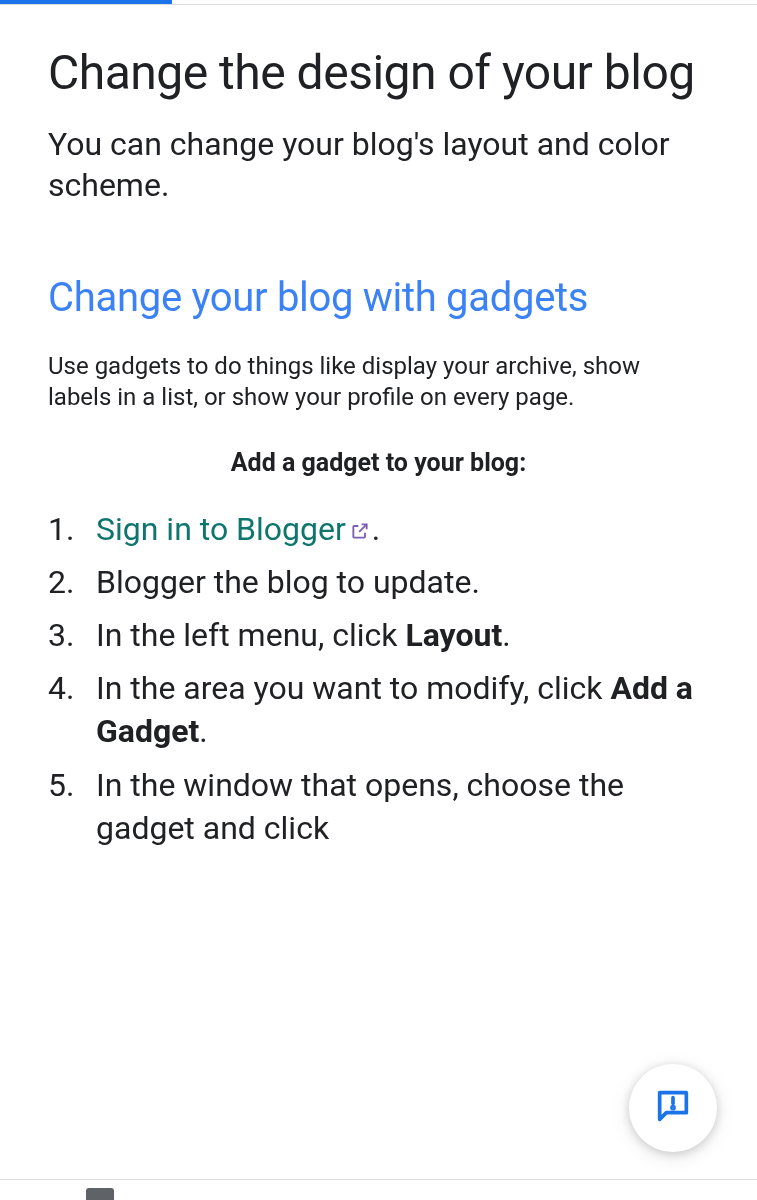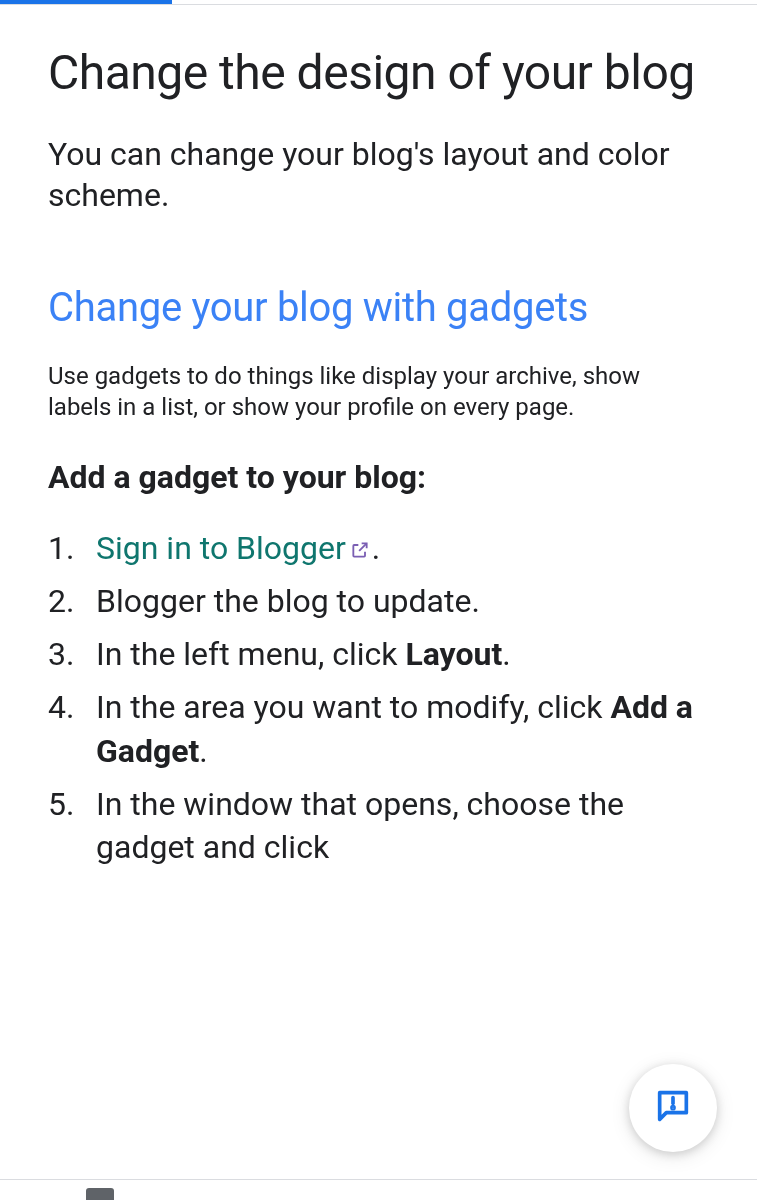--- a/index.html
+++ b/index.html
@@ -32,21 +32,21 @@
       background: #dadce0;
     }
     .content {
       padding: 44px 48px 0 48px;
     }
     h1 {
       font-size: 48px;
       font-weight: 400;
       line-height: 1.2;
       color: #202124;
-      margin-bottom: 32px;
+      margin-bottom: 22px;
       letter-spacing: -0.5px;
     }
     .intro {
       font-size: 32px;
       font-weight: 400;
       line-height: 1.3;
       color: #202124;
       margin-bottom: 66px;
     }
     h2 {
@@ -58,25 +58,26 @@
       letter-spacing: -0.3px;
     }
     .section-desc {
       font-size: 24px;
       font-weight: 400;
       line-height: 1.3;
       color: #202124;
       margin-bottom: 34px;
     }
     h3 {
-      font-size: 32px;
+      font-size: 25px;
       font-weight: 700;
       line-height: 1.3;
       color: #202124;
       margin-bottom: 28px;
+      text-align: center;
     }
     ol {
       list-style: none;
       counter-reset: item;
       padding-left: 0;
     }
     ol li {
       counter-increment: item;
       font-size: 32px;
       line-height: 1.35;

